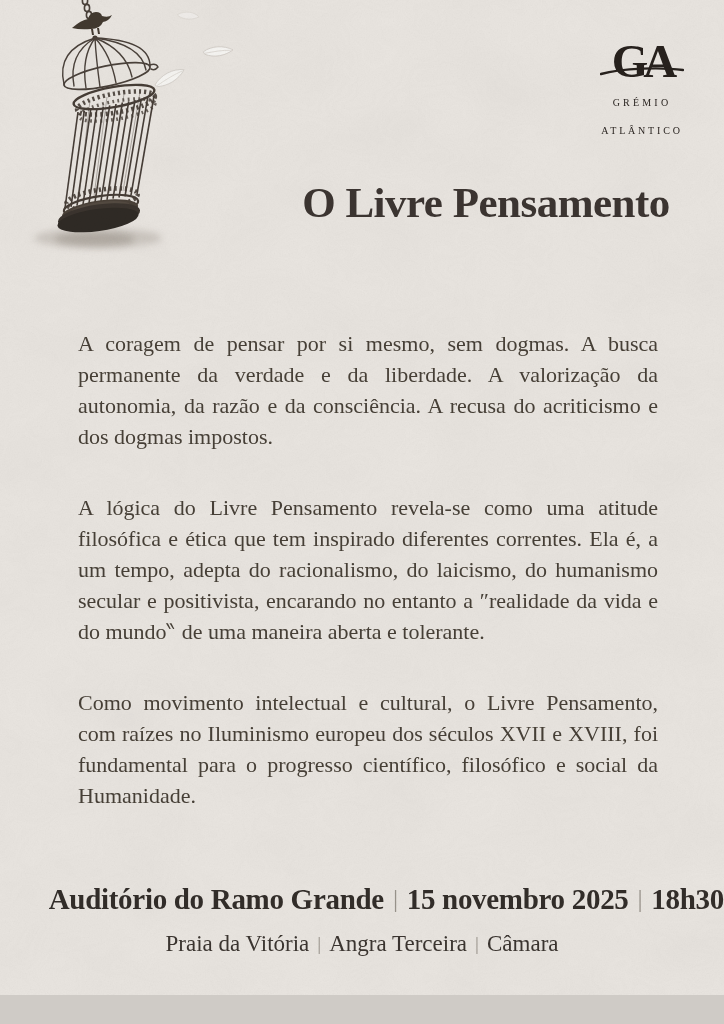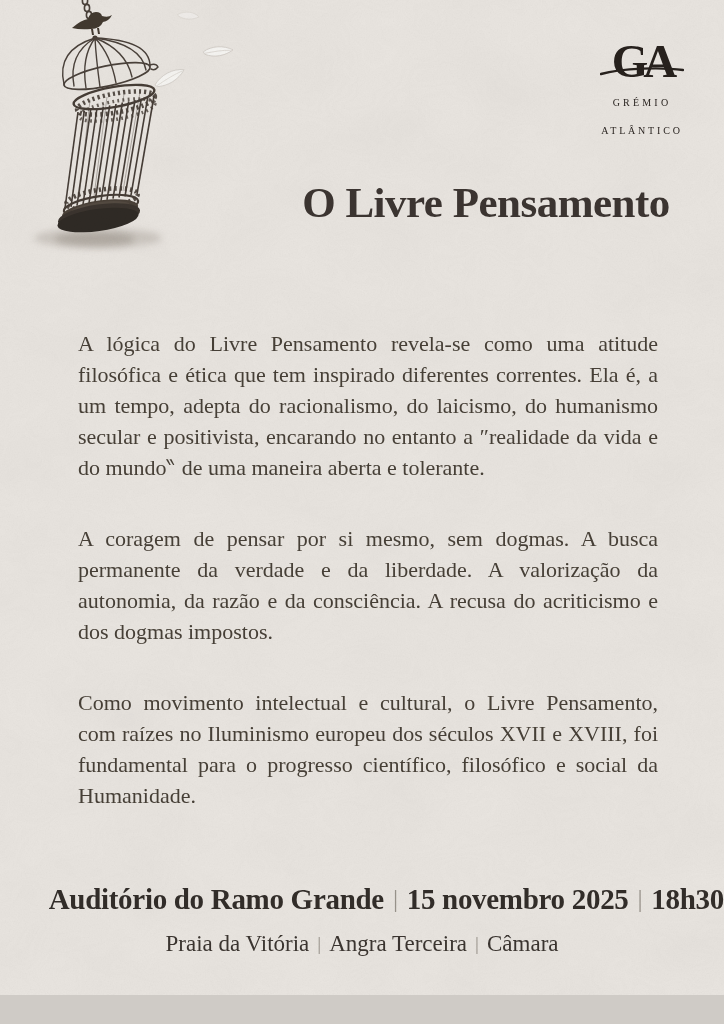--- a/index.html
+++ b/index.html
@@ -159,22 +159,22 @@
     <svg class="logo-swoosh" viewBox="0 0 84 12" aria-hidden="true">
       <path d="M1 9 C22 3 62 2 83 5" stroke="#27211d" stroke-width="2.4" fill="none" stroke-linecap="round"></path>
     </svg>
     <div class="logo-name">GRÉMIO</div>
     <div class="logo-subname">ATLÂNTICO</div>
   </div>
 
   <h1 class="title">O Livre Pensamento</h1>
 
   <div class="body-text">
+    <p>A coragem de pensar por si mesmo, sem dogmas. A busca permanente da verdade e da liberdade. A valorização da autonomia, da razão e da consciência. A recusa do acriticismo e dos dogmas impostos.</p>
     <p>A lógica do Livre Pensamento revela-se como uma atitude filosófica e ética que tem inspirado diferentes correntes. Ela é, a um tempo, adepta do racionalismo, do laicismo, do humanismo secular e positivista, encarando no entanto a ″realidade da vida e do mundo‶ de uma maneira aberta e tolerante.</p>
-    <p>A coragem de pensar por si mesmo, sem dogmas. A busca permanente da verdade e da liberdade. A valorização da autonomia, da razão e da consciência. A recusa do acriticismo e dos dogmas impostos.</p>
     <p>Como movimento intelectual e cultural, o Livre Pensamento, com raízes no Iluminismo europeu dos séculos XVII e XVIII, foi fundamental para o progresso científico, filosófico e social da Humanidade.</p>
   </div>
 
   <div class="event">
     <span>Auditório do Ramo Grande</span><span class="sep">|</span><span>15 novembro 2025</span><span class="sep">|</span><span>18h30</span>
   </div>
 
   <div class="place">
     <span>Praia da Vitória</span><span class="sep">|</span><span>Angra Terceira</span><span class="sep">|</span><span>Câmara</span>
   </div>

